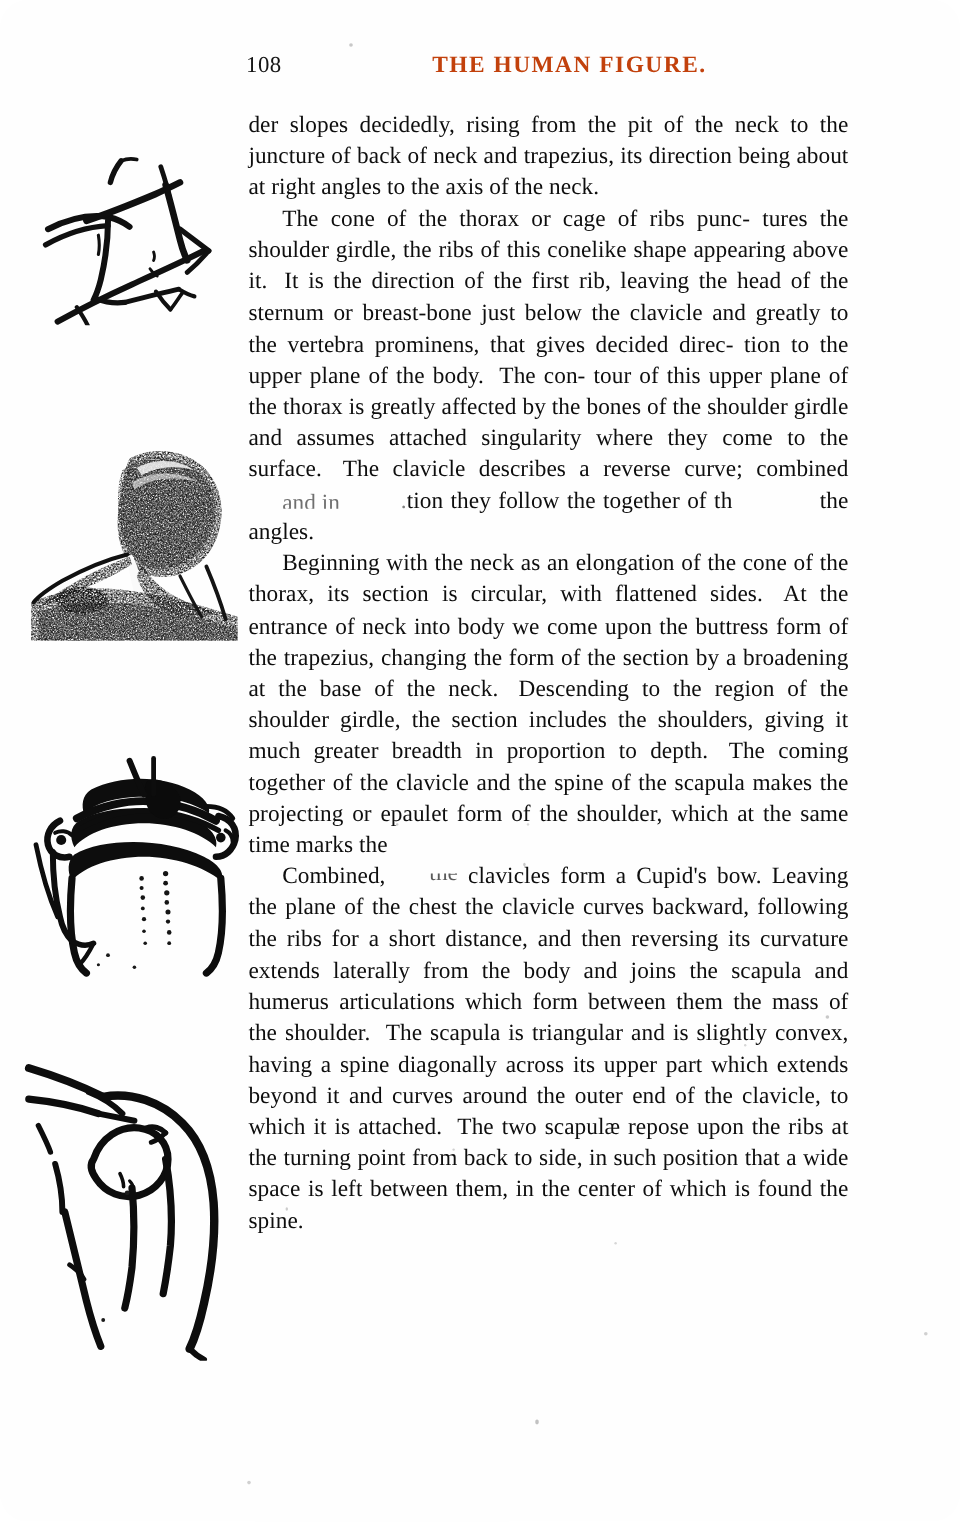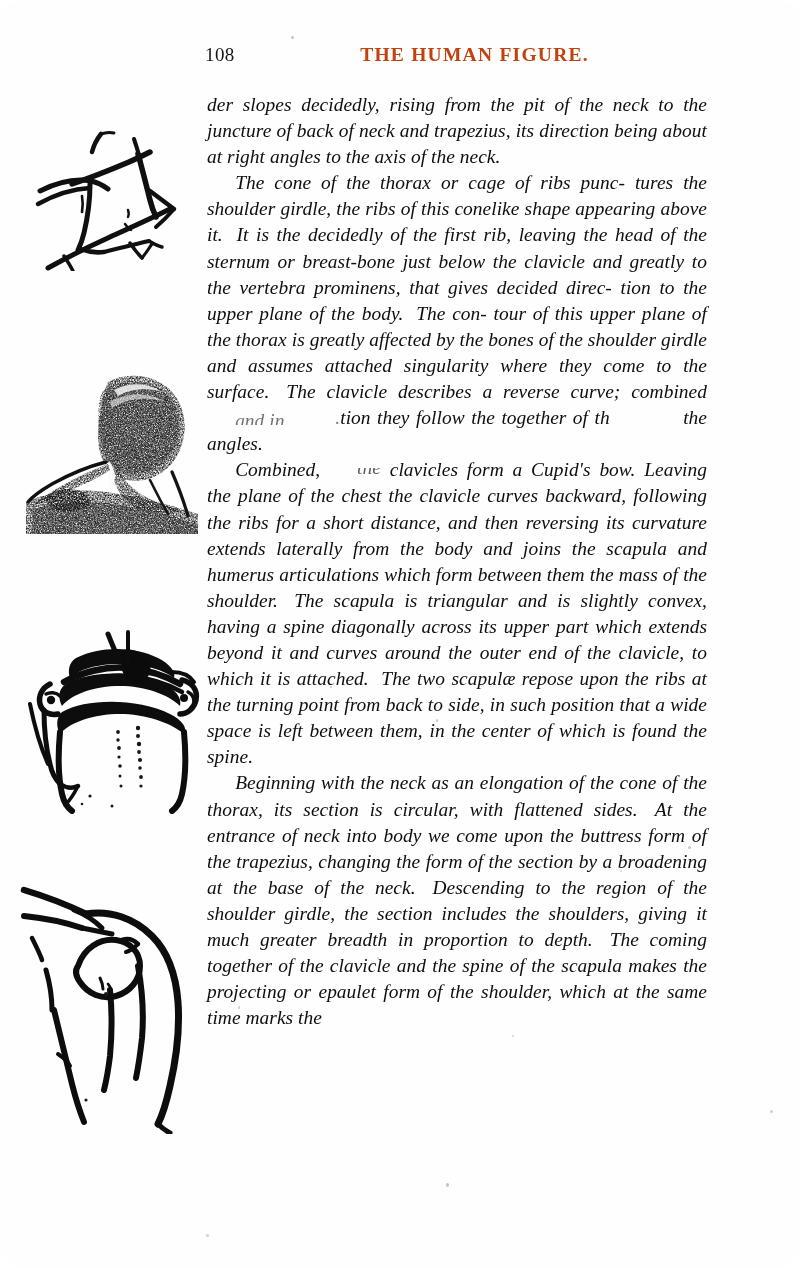--- a/index.html
+++ b/index.html
@@ -59,21 +59,20 @@
     position: absolute;
     left: 207px;
     top: 92px;
     width: 500px;
     font-size: 19.4px;
     line-height: 26.1px;
     text-align: justify;
     text-justify: inter-word;
     color: #0e0e0e;
     letter-spacing: 0.05px;
-    font-style: italic;
   }
   #text-column p {
     margin: 0;
     text-indent: 1.45em;
   }
   #text-column p.noindent {
     text-indent: 0;
   }
   .sent-gap { letter-spacing: 0.32em; }
   .faded-gone {
@@ -130,64 +129,64 @@
 
   <div id="text-column">
 
     <p class="noindent"><span>der slopes decidedly, rising from the pit of the</span>
       <span>neck to the juncture of back of neck and trapezius,</span>
       <span>its direction being about at right angles to the</span>
       <span>axis of the neck.</span></p>
 
     <p><span>The cone of the thorax or cage of ribs punc-</span>
       <span>tures the shoulder girdle, the ribs of this conelike</span>
-      <span>shape appearing above it.</span><span class="sent-gap"> </span><span>It is the decidedly of</span>
+      <span>shape appearing above it.</span><span class="sent-gap"> </span><span>It is the direction of</span>
       <span>the first rib, leaving the head of the sternum or</span>
       <span>breast-bone just below the clavicle and greatly to</span>
       <span>the vertebra prominens, that gives decided direc-</span>
       <span>tion to the upper plane of the body.</span><span class="sent-gap"> </span><span>The con-</span>
       <span>tour of this upper plane of the thorax is greatly</span>
       <span>affected by the bones of the shoulder girdle and</span>
       <span>assumes attached singularity where they come to</span>
       <span>the surface.</span><span class="sent-gap"> </span><span>The clavicle describes a reverse</span>
       <span>curve; combined</span>
       <span class="clip-top">and in</span>
       <span class="faded-gone">union</span><span class="faded-frag">.</span><span>tion they follow the</span>
       <span>together of th</span><span class="faded-gone">e that of</span>
       <span>the angles.</span></p>
+
+    <p><span>Beginning with the neck as an elongation of</span>
+      <span>the cone of the thorax, its section is circular, with</span>
+      <span>flattened sides.</span><span class="sent-gap"> </span><span>At the entrance of neck into</span>
+      <span>body we come upon the buttress form of the</span>
+      <span>trapezius, changing the form of the section by a</span>
+      <span>broadening at the base of the neck.</span><span class="sent-gap"> </span><span>Descending</span>
+      <span>to the region of the shoulder girdle, the section</span>
+      <span>includes the shoulders, giving it much greater</span>
+      <span>breadth in proportion to depth.</span><span class="sent-gap"> </span><span>The coming</span>
+      <span>together of the clavicle and the spine of the</span>
+      <span>scapula makes the projecting or epaulet form of</span>
+      <span>the shoulder, which at the same time marks the</span></p>
 
     <p><span>Combined,</span>
       <span class="clip-bottom">the</span>
       <span>clavicles form a Cupid's bow.</span>
       <span>Leaving the plane of the chest the clavicle curves</span>
       <span>backward, following the ribs for a short distance,</span>
       <span>and then reversing its curvature extends laterally</span>
       <span>from the body and joins the scapula and humerus</span>
       <span>articulations which form between them the mass</span>
       <span>of the shoulder.</span><span class="sent-gap"> </span><span>The scapula is triangular and is</span>
       <span>slightly convex, having a spine diagonally across</span>
       <span>its upper part which extends beyond it and curves</span>
       <span>around the outer end of the clavicle, to which it is</span>
       <span>attached.</span><span class="sent-gap"> </span><span>The two scapulæ repose upon the ribs</span>
       <span>at the turning point from back to side, in such</span>
       <span>position that a wide space is left between them, in</span>
       <span>the center of which is found the spine.</span></p>
-
-    <p><span>Beginning with the neck as an elongation of</span>
-      <span>the cone of the thorax, its section is circular, with</span>
-      <span>flattened sides.</span><span class="sent-gap"> </span><span>At the entrance of neck into</span>
-      <span>body we come upon the buttress form of the</span>
-      <span>trapezius, changing the form of the section by a</span>
-      <span>broadening at the base of the neck.</span><span class="sent-gap"> </span><span>Descending</span>
-      <span>to the region of the shoulder girdle, the section</span>
-      <span>includes the shoulders, giving it much greater</span>
-      <span>breadth in proportion to depth.</span><span class="sent-gap"> </span><span>The coming</span>
-      <span>together of the clavicle and the spine of the</span>
-      <span>scapula makes the projecting or epaulet form of</span>
-      <span>the shoulder, which at the same time marks the</span></p>
   </div>
 
   <div class="figure" id="figure-1">
     <svg viewBox="0 0 165 175" width="165" height="175" aria-hidden="true">
       <g fill="none" stroke="#101010" stroke-linecap="round" stroke-linejoin="round">
         <path d="M12 95 C30 86, 46 82, 63 85 C72 87, 76 90, 80 93" stroke-width="5"></path>
         <path d="M10 108 C28 98, 44 93, 62 92" stroke-width="4.5"></path>
         <path d="M44 88 C62 82, 82 74, 101 66 C110 62, 116 59, 122 56" stroke-width="5.5"></path>
         <path d="M62 88 C62 104, 60 120, 56 137 C54 145, 52 150, 50 154" stroke-width="5"></path>
         <path d="M110 58 C114 72, 118 88, 122 104 C124 112, 126 117, 128 121" stroke-width="5.5"></path>

